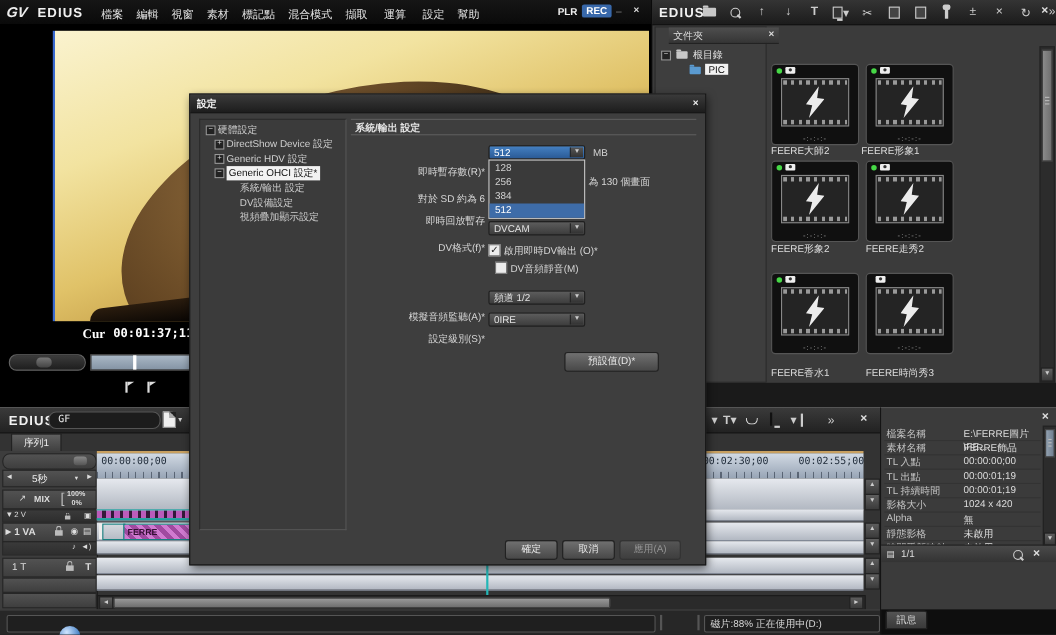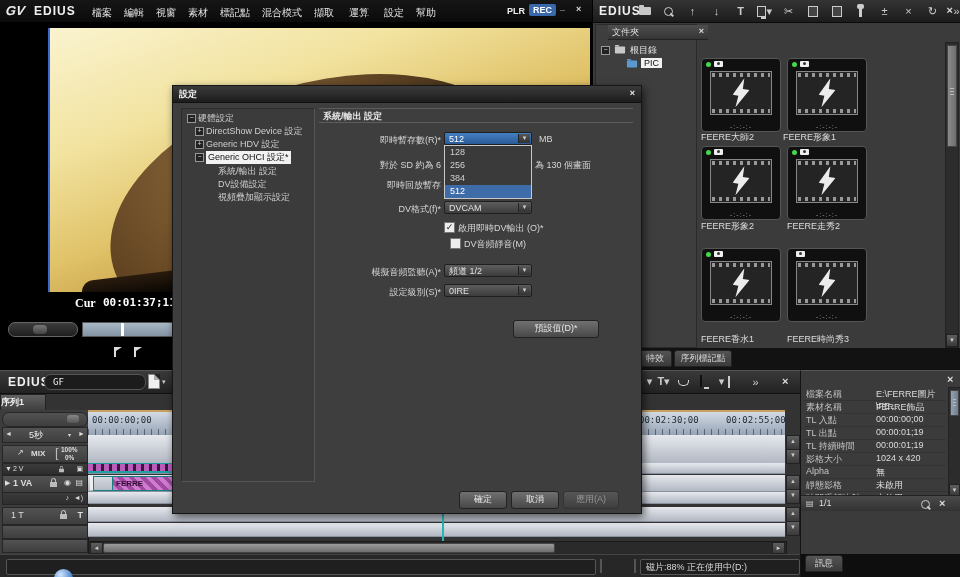--- a/index.html
+++ b/index.html
@@ -82,21 +82,21 @@
   .vthumb:after{content:'';position:absolute;left:2px;right:2px;top:45%;height:1px;background:#bbb;box-shadow:0 3px 0 #bbb,0 -3px 0 #bbb;}
   .sbtn{position:absolute;background:linear-gradient(#5e5e5e,#3a3a3a);border:1px solid #222;color:#ccc;font-size:6px;text-align:center;line-height:11px;}
   .bintabs{left:592px;top:348px;width:368px;height:22px;background:#121212;}
   .tab{position:absolute;top:2px;height:15px;background:linear-gradient(#545454,#3a3a3a);border:1px solid #222;border-radius:3px 3px 0 0;color:#d8d8d8;text-align:center;line-height:15px;}
   
   .timeline{left:0;top:370px;width:800px;height:207px;background:#333;border-top:1px solid #555;}
   .tl-title{position:absolute;left:0;top:0;width:100%;height:22px;background:linear-gradient(#3a3a3a,#222);border-bottom:1px solid #111;}
   .tl-field{position:absolute;left:44px;top:3px;width:92px;height:14px;border-radius:7px;background:#1c1c1c;border:1px solid #555;color:#eee;padding-left:8px;line-height:14px;font-family:"DejaVu Sans Mono",monospace;}
   .i-doc{width:10px;height:13px;background:#f0f0f0;border:1px solid #888;position:relative;}
   .i-doc:before{content:'';position:absolute;right:-1px;top:-1px;border:3px solid #222;border-left-color:#aaa;border-bottom-color:#aaa;width:0;height:0;}
-  .seq-tab{position:absolute;left:0;top:23px;width:44px;height:15px;background:linear-gradient(#606060,#404040);border:1px solid #222;border-bottom:none;color:#eee;text-align:left;line-height:15px;font-weight:bold;}
+  .seq-tab{position:absolute;left:10px;top:23px;width:44px;height:15px;background:linear-gradient(#606060,#404040);border:1px solid #222;border-bottom:none;color:#eee;text-align:center;line-height:15px;}
   .hdrcol{position:absolute;left:0;top:39px;width:88px;height:142px;background:#3d3d3d;border-right:1px solid #1a1a1a;}
   .hrow{position:absolute;left:2px;width:84px;background:linear-gradient(#525252,#3e3e3e);border:1px solid #262626;color:#ddd;}
   .hrow.dark{background:linear-gradient(#3a3a3a,#2e2e2e);}
   .lk{display:inline-block;width:7px;height:5px;background:#bbb;position:relative;margin:0 2px;}
   .lk:before{content:'';position:absolute;top:-4px;left:1px;width:3px;height:4px;border:1px solid #bbb;border-bottom:none;border-radius:3px 3px 0 0;}
   .ruler{position:absolute;left:88px;top:39px;width:697px;height:23px;background:linear-gradient(#d2dae4,#97a4b5);border-top:2px solid #c8a060;color:#1c2836;}
   .ruler .ticks{position:absolute;left:0;right:0;bottom:0;height:6px;background:repeating-linear-gradient(90deg,rgba(20,30,45,.5) 0 1px,transparent 1px 7px);}
   .trk-light{position:absolute;background:linear-gradient(#e6e9ee,#b2b8c2);border-bottom:1px solid #8a92a0;}
   .hatch{position:absolute;background:repeating-linear-gradient(90deg,#bb5cbb 0 5px,#35183a 5px 8px);border-bottom:2px solid #1f9f9f;border-top:1px solid #1f9f9f;}
   .clipgray{position:absolute;background:linear-gradient(#d4d8de,#b6bcc6);border:1px solid #17807f;}
@@ -117,21 +117,21 @@
   .laytarget{display:inline-block;width:11px;height:11px;background:#1c1c1c;border:1px solid #3fae3f;position:relative;vertical-align:-2px;}
   .laytarget:after{content:'';position:absolute;left:3px;top:3px;width:3px;height:3px;background:#3fae3f;}
   
   .dialog{left:172px;top:85px;width:468px;height:427px;background:#3e3e3e;border:1px solid #161616;box-shadow:2px 3px 8px rgba(0,0,0,.6);z-index:50;}
   .dlg-title{position:absolute;left:0;top:0;width:100%;height:16px;background:linear-gradient(#3a3a3a,#1d1d1d);border-bottom:1px solid #111;color:#f0f0f0;font-weight:bold;}
   .dlg-tree{position:absolute;left:8px;top:22px;width:132px;height:372px;background:#3b3b3b;border:1px solid;border-color:#2c2c2c #565656 #565656 #2c2c2c;}
   .tnode{position:absolute;color:#cfcfcf;white-space:nowrap;}
   .tnode.sel{background:#f2f2f2;color:#111;padding:0 2px;}
   .dlg-group{position:absolute;left:146px;top:22px;width:314px;height:374px;}
   .grp-hdr{position:absolute;left:0;top:0;width:100%;height:15px;border-top:1px solid #5c5c5c;border-bottom:1px solid #5c5c5c;color:#e4e4e4;font-weight:bold;line-height:15px;padding-left:4px;box-sizing:border-box;}
-  .flabel{position:absolute;left:150px;width:118px;text-align:right;color:#d6d6d6;}
+  .flabel{position:absolute;left:150px;width:118px;text-align:right;color:#d6d6d6;margin-top:16px;}
   .combo{position:absolute;left:271px;width:88px;height:13px;background:linear-gradient(#5d5d5d,#3c3c3c);border:1px solid #1f1f1f;border-radius:2px;color:#e2e2e2;line-height:12px;padding-left:4px;box-sizing:border-box;}
   .combo .arr{position:absolute;right:1px;top:1px;width:11px;height:9px;background:linear-gradient(#565656,#333);border-left:1px solid #222;color:#ccc;font-size:6px;text-align:center;line-height:9px;}
   .combo.sel{background:linear-gradient(#4480c2,#2a5a96);color:#fff;}
   .droplist{position:absolute;left:271px;top:59px;width:88px;background:#3a3a3a;border:1px solid #c8c8c8;z-index:60;box-sizing:border-box;}
   .dopt{height:13px;line-height:13px;padding-left:5px;color:#d0d0d0;}
   .dopt.sel{background:#3e6ca8;color:#fff;}
   .chk{position:absolute;width:9px;height:9px;background:#ececec;border:1px solid #777;color:#222;font-size:9px;line-height:8px;text-align:center;font-weight:bold;}
   .btn{position:absolute;background:linear-gradient(#707070,#484848);border:1px solid #222;border-radius:3px;color:#e8e8e8;text-align:center;height:16px;line-height:15px;}
   .btn.disabled{color:#949494;background:linear-gradient(#565656,#3e3e3e);border-color:#333;}
 </style>
@@ -278,24 +278,20 @@
     </div>
     <div class="thumb-label" style="left:108px;top:333px">FEERE香水1</div>
     <div class="thumb-label" style="left:194px;top:333px">FEERE時尚秀3</div>
 
     <div class="vscroll" style="left:352px;top:42px;width:12px;height:304px">
       <div class="vthumb" style="top:2px;height:100px"></div>
       <div class="sbtn" style="left:0px;top:291px;width:10px;height:11px">▼</div>
     </div>
   </div>
 
-  <div class="abs bintabs">
-    <div class="tab" style="left:46px;width:32px">特效</div>
-    <div class="tab" style="left:82px;width:56px">序列標記點</div>
-  </div>
 
   <div class="abs timeline">
     <div class="tl-title">
       <span style="position:absolute;left:8px;top:4px;font-weight:bold;font-size:12px;letter-spacing:1px;color:#f0f0f0">EDIUS</span>
       <span class="tl-field">GF</span>
       <span class="i-doc" style="position:absolute;left:148px;top:3px"></span>
       <span style="position:absolute;left:162px;top:7px;font-size:7px;color:#ccc">▾</span>
       <span class="ticn" style="position:absolute;left:642px;top:3px">▾</span>
       <span class="ticn" style="position:absolute;left:656px;top:3px;font-weight:bold">T▾</span>
       <span style="position:absolute;left:680px;top:5px"><span class="i-mic"></span></span>

